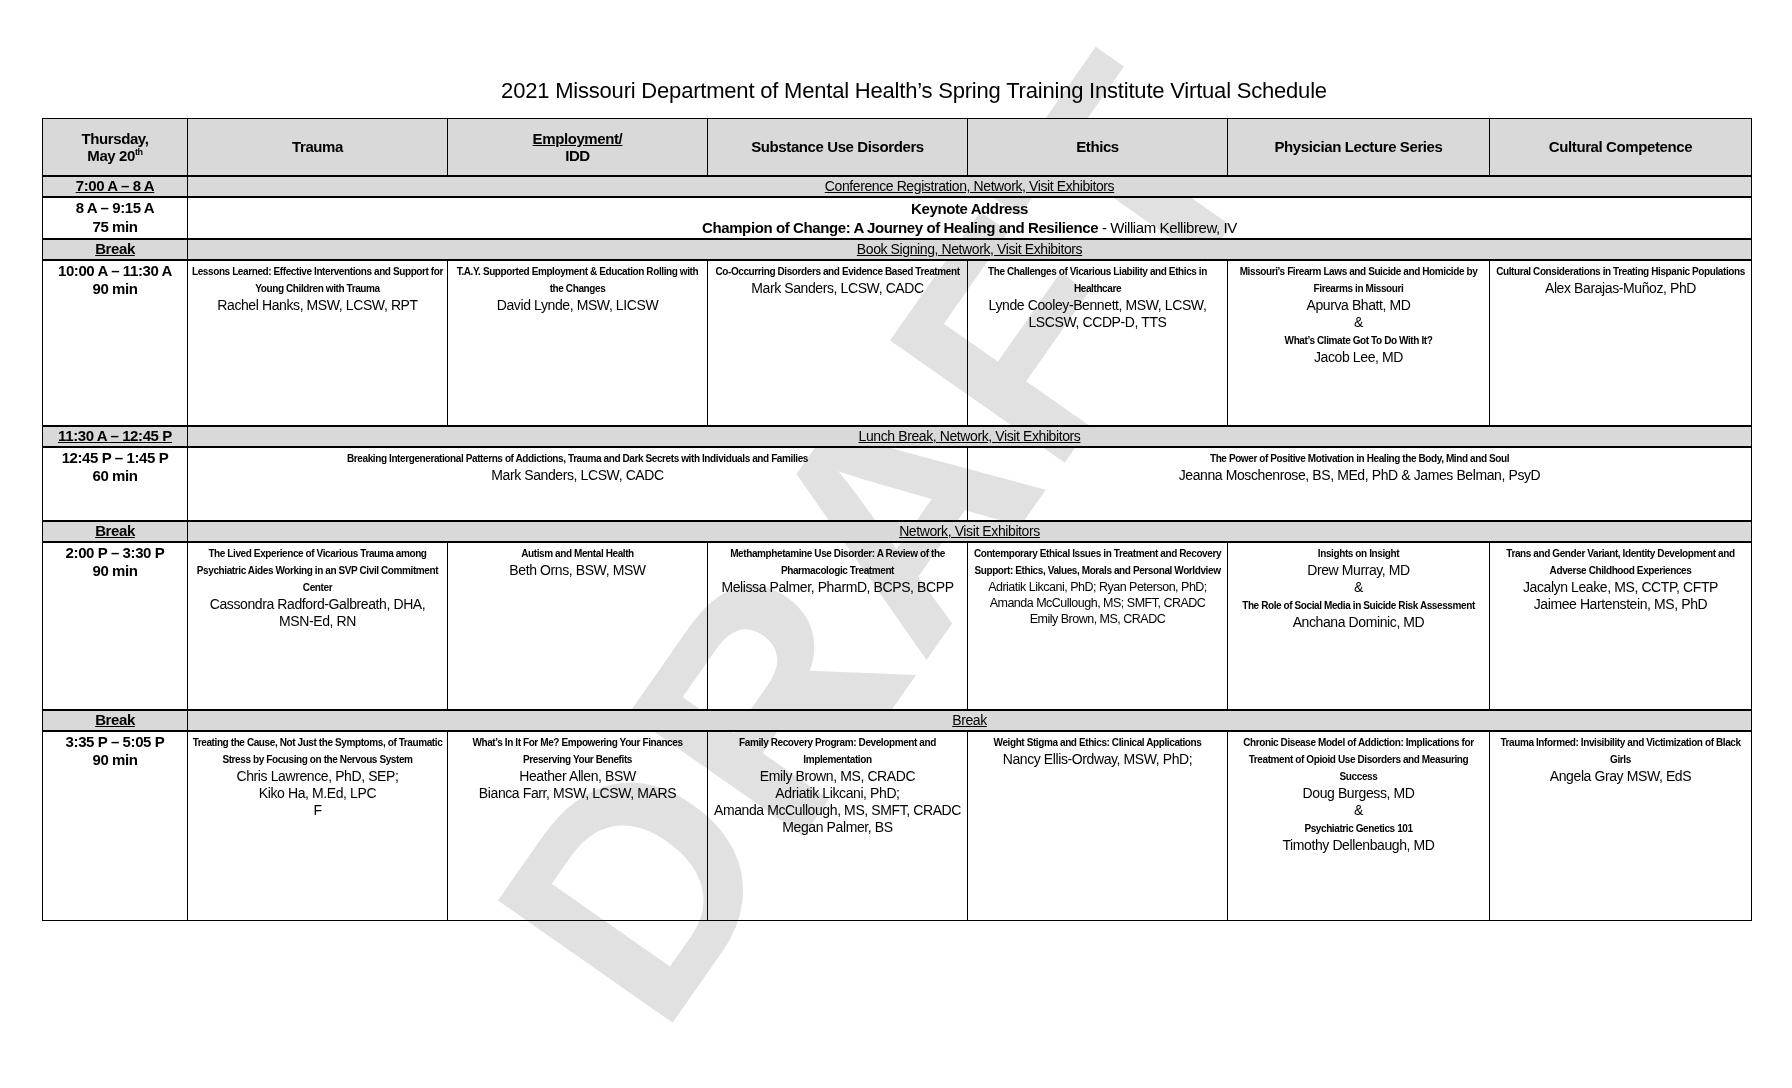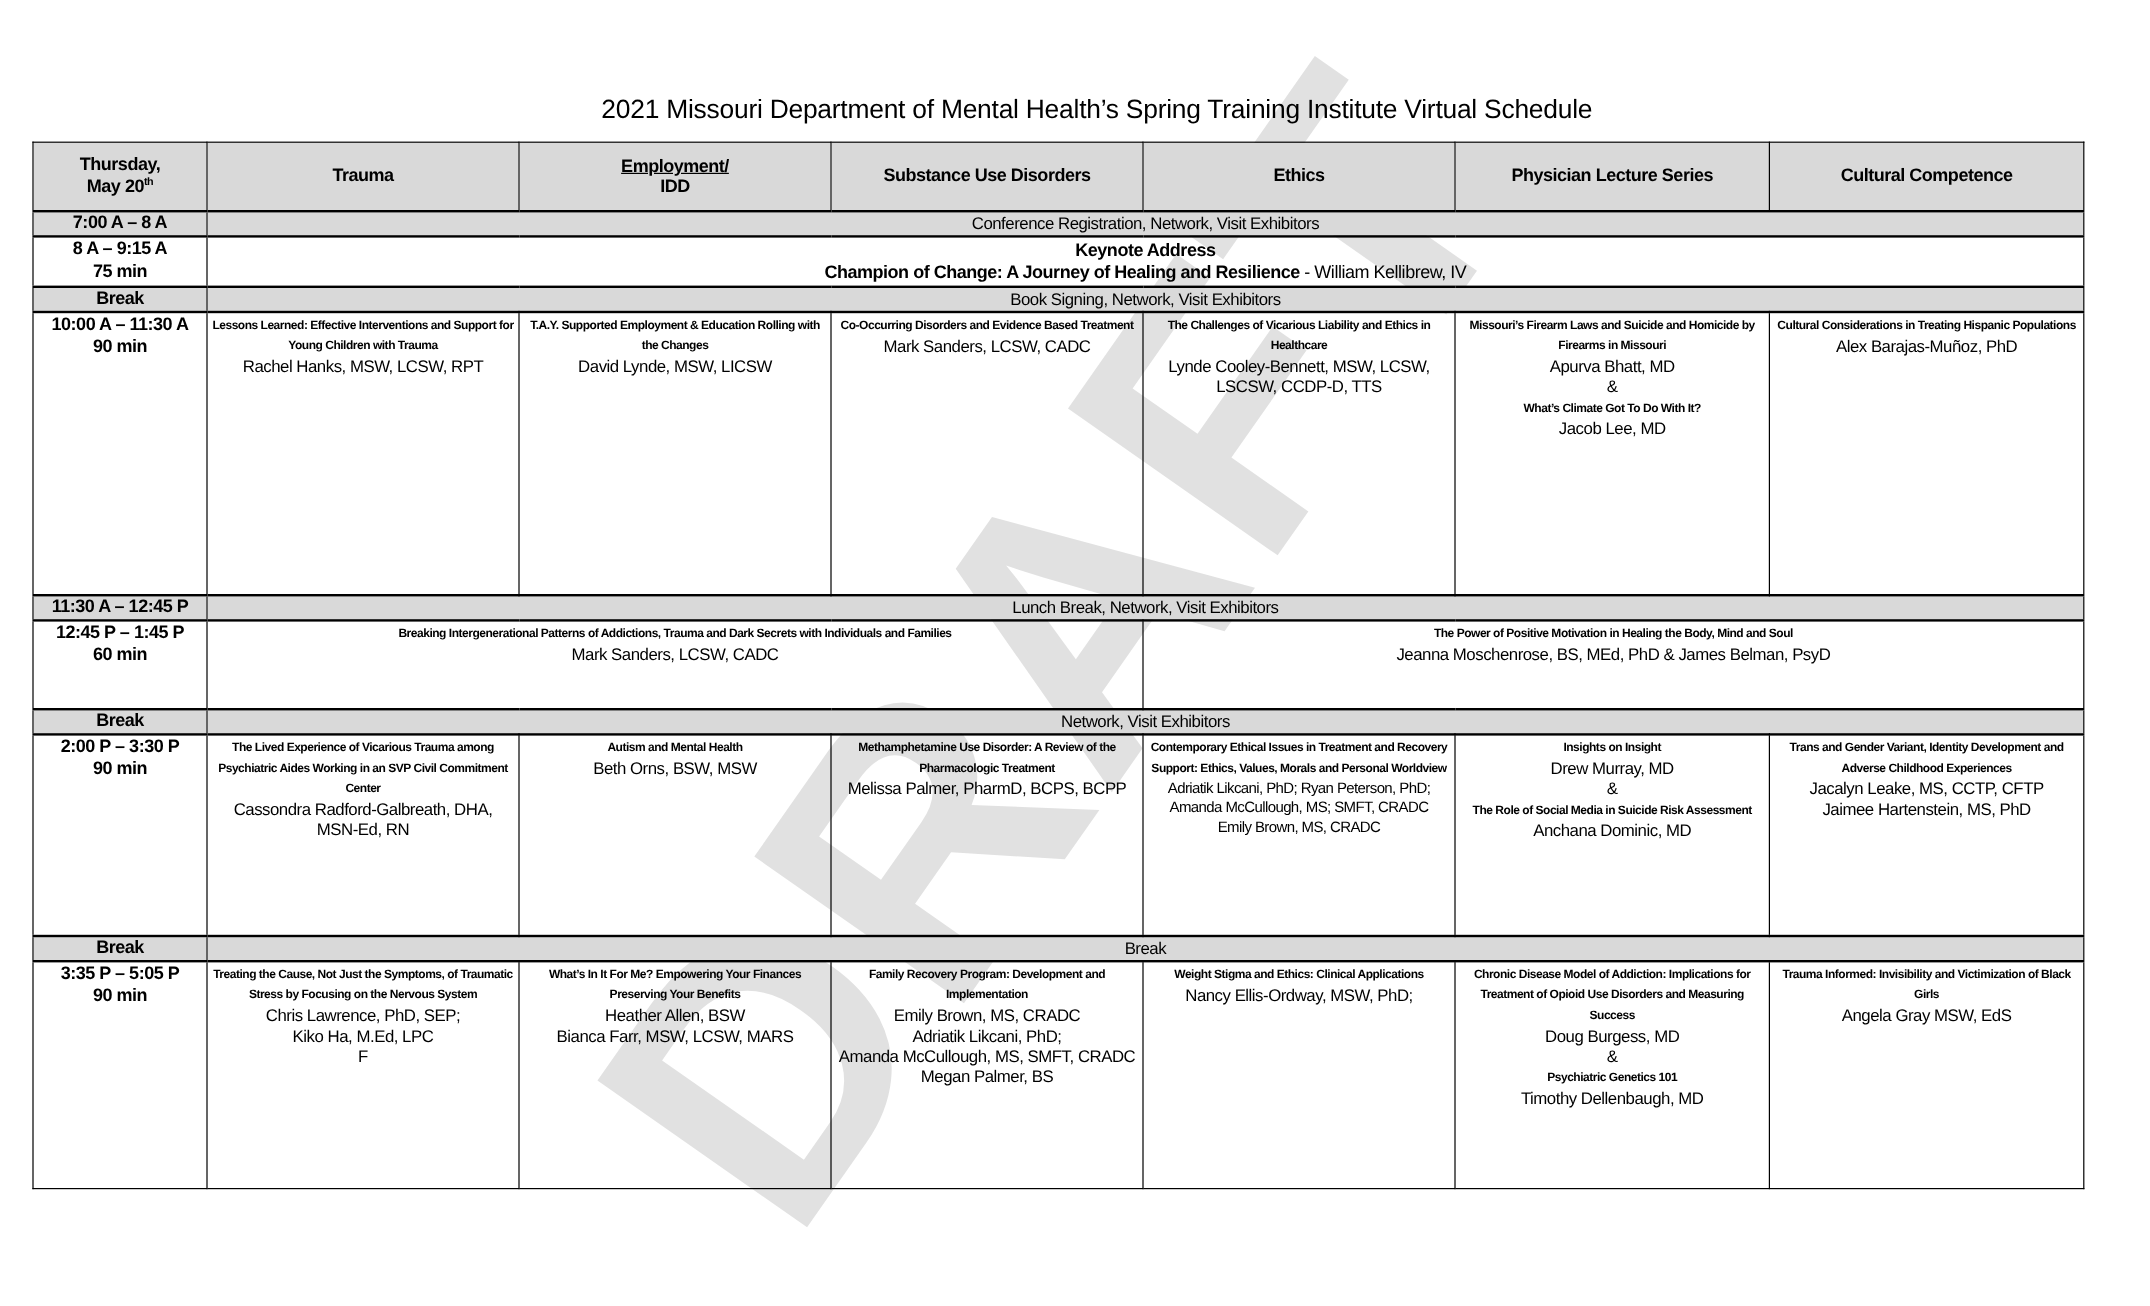--- a/index.html
+++ b/index.html
@@ -21,21 +21,21 @@
     letter-spacing:4px;
     user-select:none;
   }
   .doc-title{
     position:absolute;top:60px;left:0;width:1792px;
     margin:18px;text-align:center;
     font-size:22px;font-weight:normal;color:#000;
     z-index:2;letter-spacing:-0.2px;
   }
   table.schedule{
-    position:absolute;left:27px;top:118px;width:1709px;
+    position:absolute;left:42px;top:118px;width:1709px;
     border-collapse:collapse;table-layout:fixed;
     z-index:1;
     font-size:14px;color:#000;letter-spacing:-0.4px;
   }
   table.schedule td, table.schedule th{
     border:1px solid #000;
     padding:1px 3px;
     vertical-align:top;
     text-align:center;
     overflow:hidden;
@@ -52,28 +52,28 @@
   td.time{
     font-weight:bold;font-size:15px;line-height:1.25;
     vertical-align:top;
   }
   tr.shaded td{
     background:#d9d9d9;
     border-top:2px solid #000;
     border-bottom:2px solid #000;
   }
   tr.thin{height:21px;}
-  tr.thin td{vertical-align:middle;padding:0 3px;}
+  tr.thin td{vertical-align:middle;padding:0 3px;text-decoration:underline;}
   td.span-text{font-size:14px;font-weight:normal;}
   tr.keynote-row{height:40px;}
   tr.keynote-row td{vertical-align:middle;border-top:2px solid #000;border-bottom:2px solid #000;}
   .k-head{font-weight:bold;font-size:15px;line-height:19px;}
   .k-line{font-size:15px;line-height:19px;}
   .b{font-weight:bold;}
-  tr.sess-1{height:236px;}
+  tr.sess-1{height:166px;}
   tr.sess-half{height:74px;}
   tr.sess-2{height:168px;}
   tr.sess-3{height:190px;}
   td.session{background:transparent;}
   .s-title{font-weight:bold;font-size:10px;line-height:17px;margin-top:1px;}
   .s-speakers{font-size:14px;line-height:17px;white-space:pre-line;}
   .s-speakers.small{font-size:12.5px;line-height:16px;letter-spacing:-0.5px;}
   .s-amp{font-size:14px;line-height:17px;}
 </style>
 </head>

